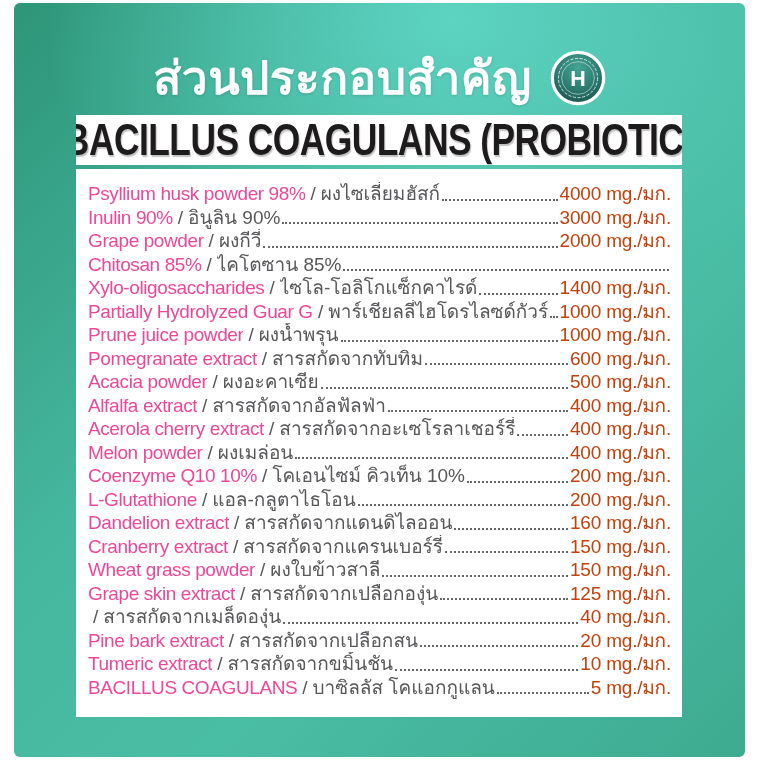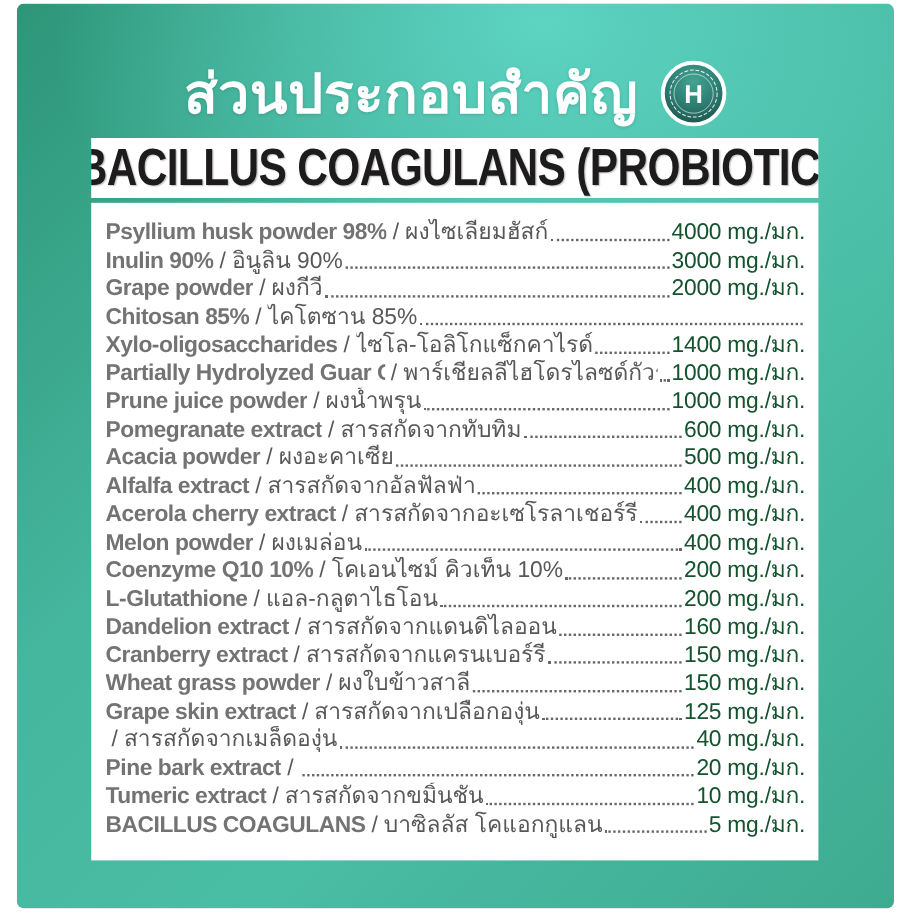--- a/index.html
+++ b/index.html
@@ -69,36 +69,36 @@
   .row {
     display: flex;
     align-items: baseline;
     white-space: nowrap;
     height: 23.5px;
     font-size: 19px;
     line-height: 23.5px;
     overflow: hidden;
   }
   .row .en {
-    font-weight: bold;
-    color: #737373;
+    font-weight: normal;
+    color: #ec4899;
     letter-spacing: -0.4px;
     flex: 0 1 auto;
     overflow: hidden;
   }
   .row .sep { color: #58585b; margin: 0 5px; flex: 0 0 auto; }
   .row .th  { color: #58585b; flex: 0 1 auto; overflow: hidden; }
   .row .dots {
     flex: 1 1 8px;
     min-width: 8px;
     align-self: flex-end;
     border-bottom: 2.5px dotted #68686b;
     margin: 0 2px 5px 2px;
   }
-  .row .amt { color: #14532d; flex: 0 0 auto; letter-spacing: -0.2px; }
+  .row .amt { color: #c2410c; flex: 0 0 auto; letter-spacing: -0.2px; }
 </style>
 </head>
 <body>
 
 <div class="label-bg">
 
   <div class="header">
     <div class="title-th">ส่วนประกอบสำคัญ</div>
     <div class="badge">
       <svg width="56" height="56" viewBox="0 0 60 60">
@@ -268,20 +268,21 @@
   <div class="row">
     <span class="sep">/</span>
     <span class="th">สารสกัดจากเมล็ดองุ่น</span>
     <span class="dots"></span>
     <span class="amt">40 mg./มก.</span>
   </div>
 
   <div class="row">
     <span class="en">Pine bark extract</span>
     <span class="sep">/</span>
+    <span class="th">สารสกัดจากเปลือกสน</span>
     <span class="dots"></span>
     <span class="amt">20 mg./มก.</span>
   </div>
 
   <div class="row">
     <span class="en">Tumeric extract</span>
     <span class="sep">/</span>
     <span class="th">สารสกัดจากขมิ้นชัน</span>
     <span class="dots"></span>
     <span class="amt">10 mg./มก.</span>

